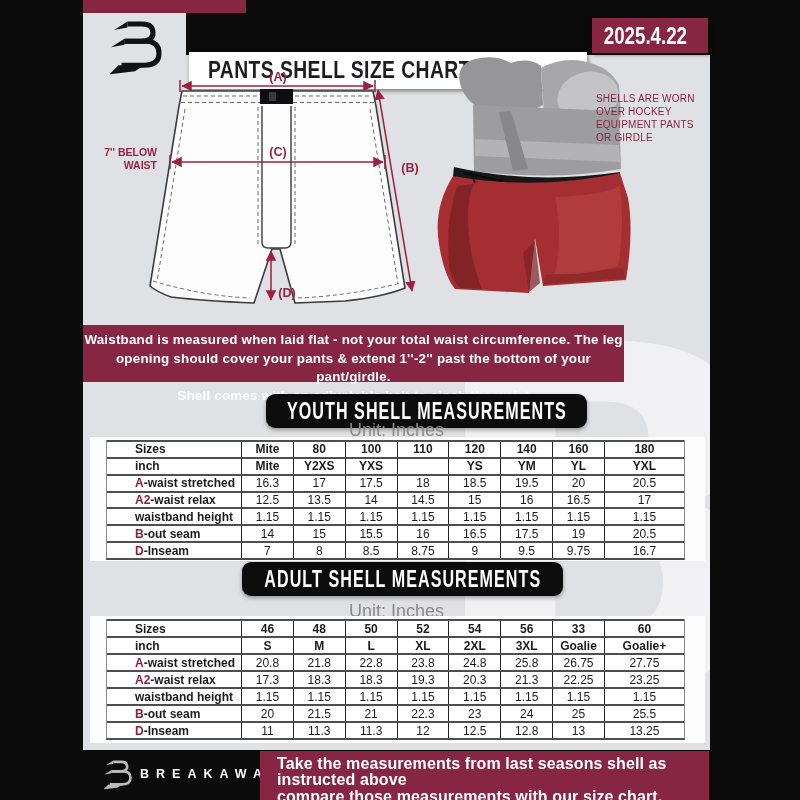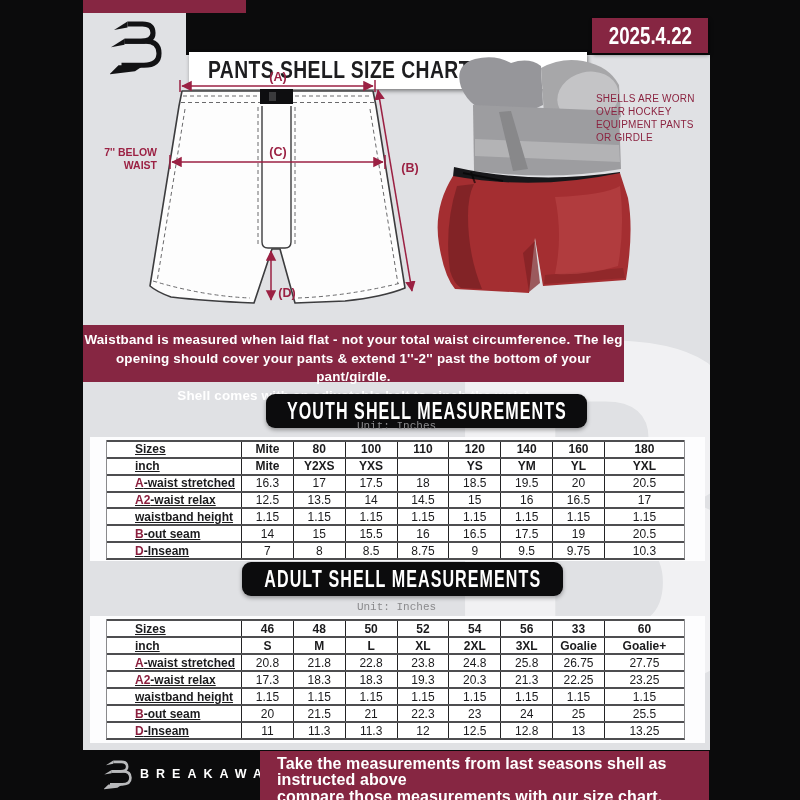--- a/index.html
+++ b/index.html
@@ -6,38 +6,38 @@
   body{width:800px;height:800px;position:relative;background:#0b0b0c;font-family:"Liberation Sans",sans-serif;overflow:hidden;}
   .abs{position:absolute;}
   .doc{position:absolute;left:83px;top:0;width:627px;height:800px;background:#e0e1e4;overflow:hidden;}
   .watermark{position:absolute;left:338px;top:332px;font-family:"DejaVu Sans",sans-serif;font-weight:bold;font-size:480px;line-height:.8;color:rgba(255,255,255,.55);}
   .header-band{left:0;top:0;width:800px;height:55px;background:#0b0b0c;}
   .maroon-strip{left:83px;top:0;width:163px;height:13px;background:#862642;}
   .logo-block{left:83px;top:13px;width:103px;height:42px;background:#e0e1e4;}
   .header-logo{left:110px;top:15px;}
   .title-box{left:189px;top:16px;width:398px;height:37px;background:#ffffff;box-shadow:1px 2px 4px rgba(0,0,0,.45);display:flex;align-items:center;padding-left:19px;box-sizing:border-box;margin-top:36px;}
   .title-box span{font-size:23px;font-weight:600;color:#1d1d1f;transform:scaleX(.84);transform-origin:left center;white-space:nowrap;letter-spacing:.5px;}
-  .date-box{left:592px;top:18px;width:116px;height:35px;background:#862642;display:flex;align-items:center;justify-content:center;box-shadow:1px 2px 4px rgba(0,0,0,.45);}
+  .date-box{left:592px;top:18px;width:116px;height:35px;background:#862642;display:flex;align-items:center;justify-content:flex-start;box-shadow:1px 2px 4px rgba(0,0,0,.45);}
   .date-box span{font-size:24px;font-weight:bold;color:#fff;transform:scaleX(.78);white-space:nowrap;}
   .diagram{left:83px;top:55px;}
   .photo-caption{left:596px;top:92px;width:110px;font-size:10px;font-weight:normal;color:#8b2340;line-height:13px;white-space:pre-line;letter-spacing:.2px;}
   .notice{left:83px;top:325px;width:541px;height:57px;background:#862642;color:#fff;text-align:center;font-size:13.4px;font-weight:bold;line-height:18.5px;padding-top:6px;box-sizing:border-box;white-space:pre-line;letter-spacing:.2px;}
   .shead{left:234px;width:321px;height:34px;background:#0c0c0d;border-radius:9px;display:flex;align-items:center;justify-content:center;box-shadow:0 2px 4px rgba(0,0,0,.35);}
   .shead span{color:#fff;font-size:23px;font-weight:bold;letter-spacing:1.5px;transform:scaleX(.7);white-space:nowrap;}
   .shead.youth{top:394px;margin-left:32px;} .shead.adult{top:562px;margin-left:8px;}
-  .unit{left:83px;width:627px;text-align:center;color:#8a8a8c;font-size:11px;font-family:Liberation Mono, monospace;}
+  .unit{left:83px;width:627px;text-align:center;color:#8a8a8c;font-size:18px;}
   .unit.youth{top:420px;} .unit.adult{top:601px;}
   .panel{left:90px;width:615px;background:#fdfdfe;}
   .panel.youth{top:437px;height:124px;} .panel.adult{top:616px;height:127px;}
   .table{left:106px;width:577px;border-left:1px solid #8a8a8c;border-right:1px solid #8a8a8c;border-bottom:2px solid #4e4e50;background:#fff;}
   .table.youth{top:440px;} .table.adult{top:619px;}
   .trow{display:flex;height:16.86px;border-top:2px solid #4e4e50;box-sizing:border-box;background:#fff;}
   .table.adult .trow{height:17px;}
   .tcell{box-sizing:border-box;font-size:12px;display:flex;align-items:center;justify-content:center;color:#1b1b1d;}
-  .tlabel{width:134px;justify-content:flex-start;padding-left:28px;font-weight:bold;text-decoration:underline;}
+  .tlabel{width:134px;justify-content:flex-start;padding-left:28px;font-weight:bold;}
   .tval{width:51.857px;border-left:1.4px solid #232325;}
   .tlast{width:80px;}
   .thead .tcell{font-weight:bold;}
   .tprefix{color:#8b1f3e;}
   .footer-bar{left:0;top:750px;width:800px;height:50px;background:#0b0b0c;}
   .brand-icon{left:104px;top:757px;}
   .brand{left:140px;top:767px;color:#fff;font-size:12.5px;font-weight:bold;letter-spacing:7px;}
   .footer-note{left:260px;top:751px;width:449px;height:49px;background:#862642;color:#fff;font-size:16px;font-weight:bold;line-height:16.4px;padding:5px 0 0 17px;box-sizing:border-box;white-space:pre-line;letter-spacing:.1px;}
 </style>
 </head>
@@ -233,21 +233,21 @@
         <span class="tprefix">D</span>
         <span>-Inseam</span>
       </div>
       <div class="tcell tval">7</div>
       <div class="tcell tval">8</div>
       <div class="tcell tval">8.5</div>
       <div class="tcell tval">8.75</div>
       <div class="tcell tval">9</div>
       <div class="tcell tval">9.5</div>
       <div class="tcell tval">9.75</div>
-      <div class="tcell tval tlast">10.3</div>
+      <div class="tcell tval tlast">16.7</div>
     </div>
   </div>
 
 <div class="abs shead adult">
   <span>ADULT SHELL MEASUREMENTS</span>
 </div>
 <div class="abs unit adult">Unit: Inches</div>
 <div class="abs panel adult"></div>
 <div class="abs table adult">
     <div class="trow thead">

